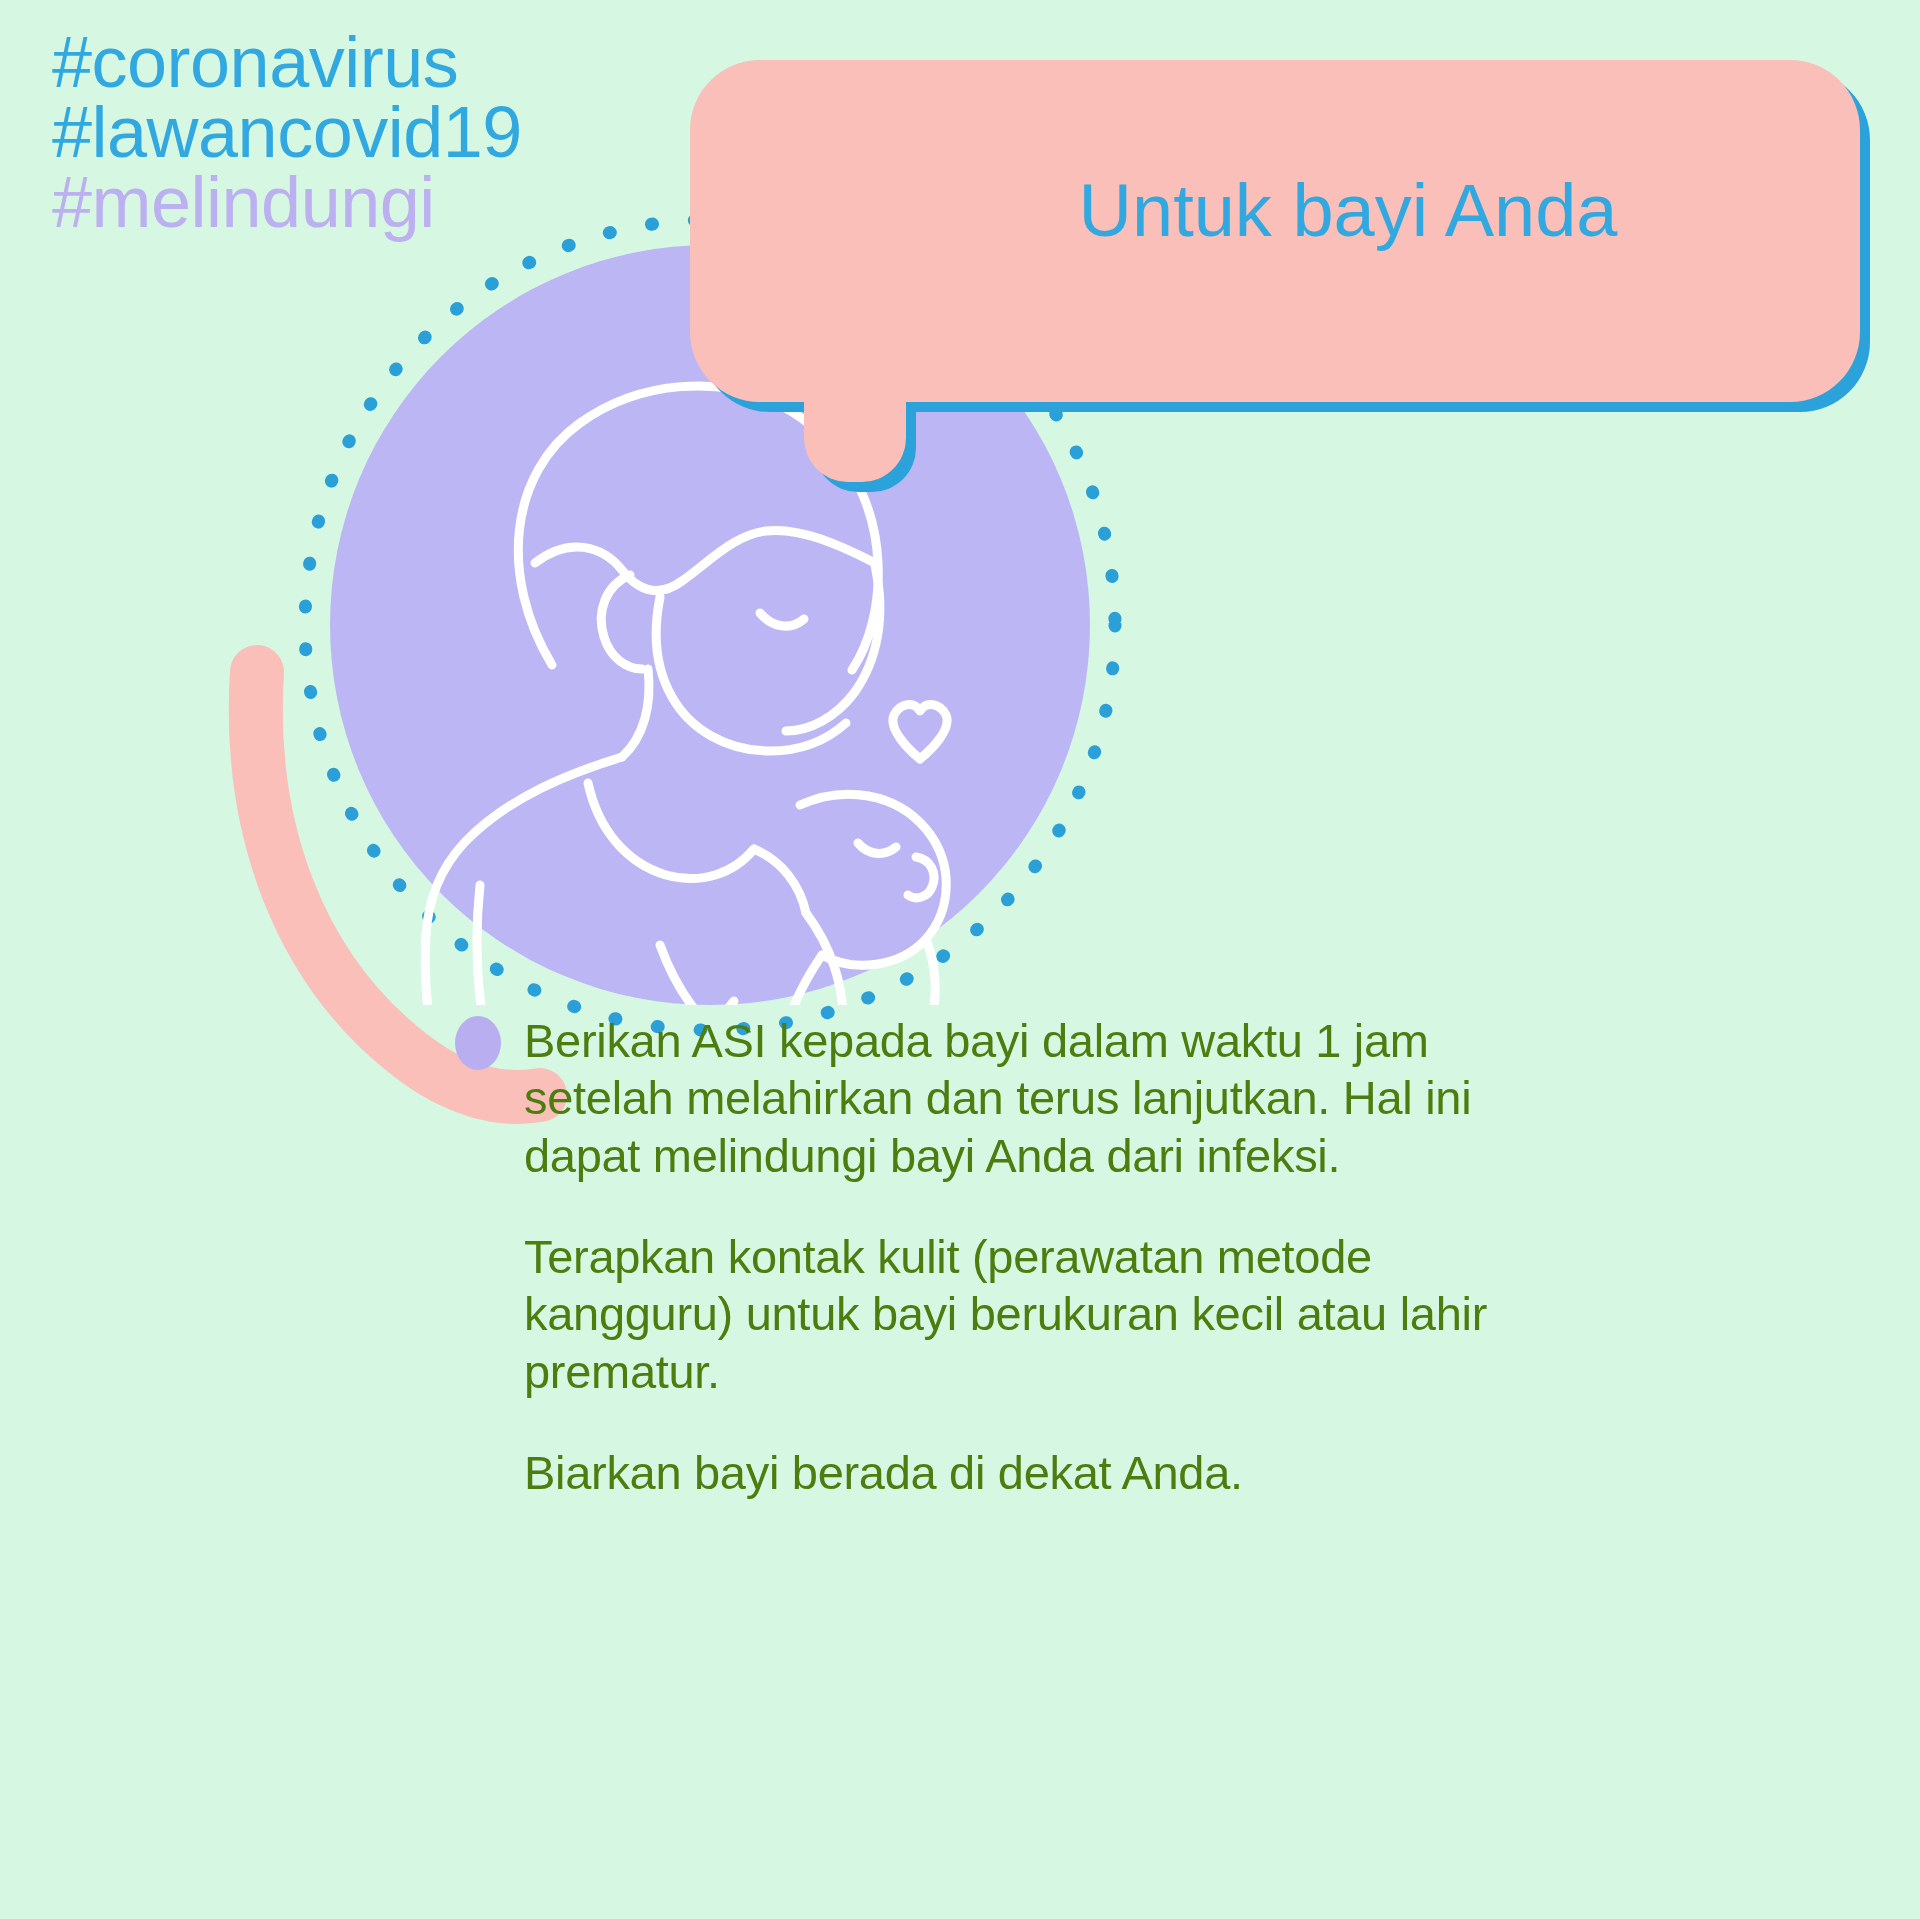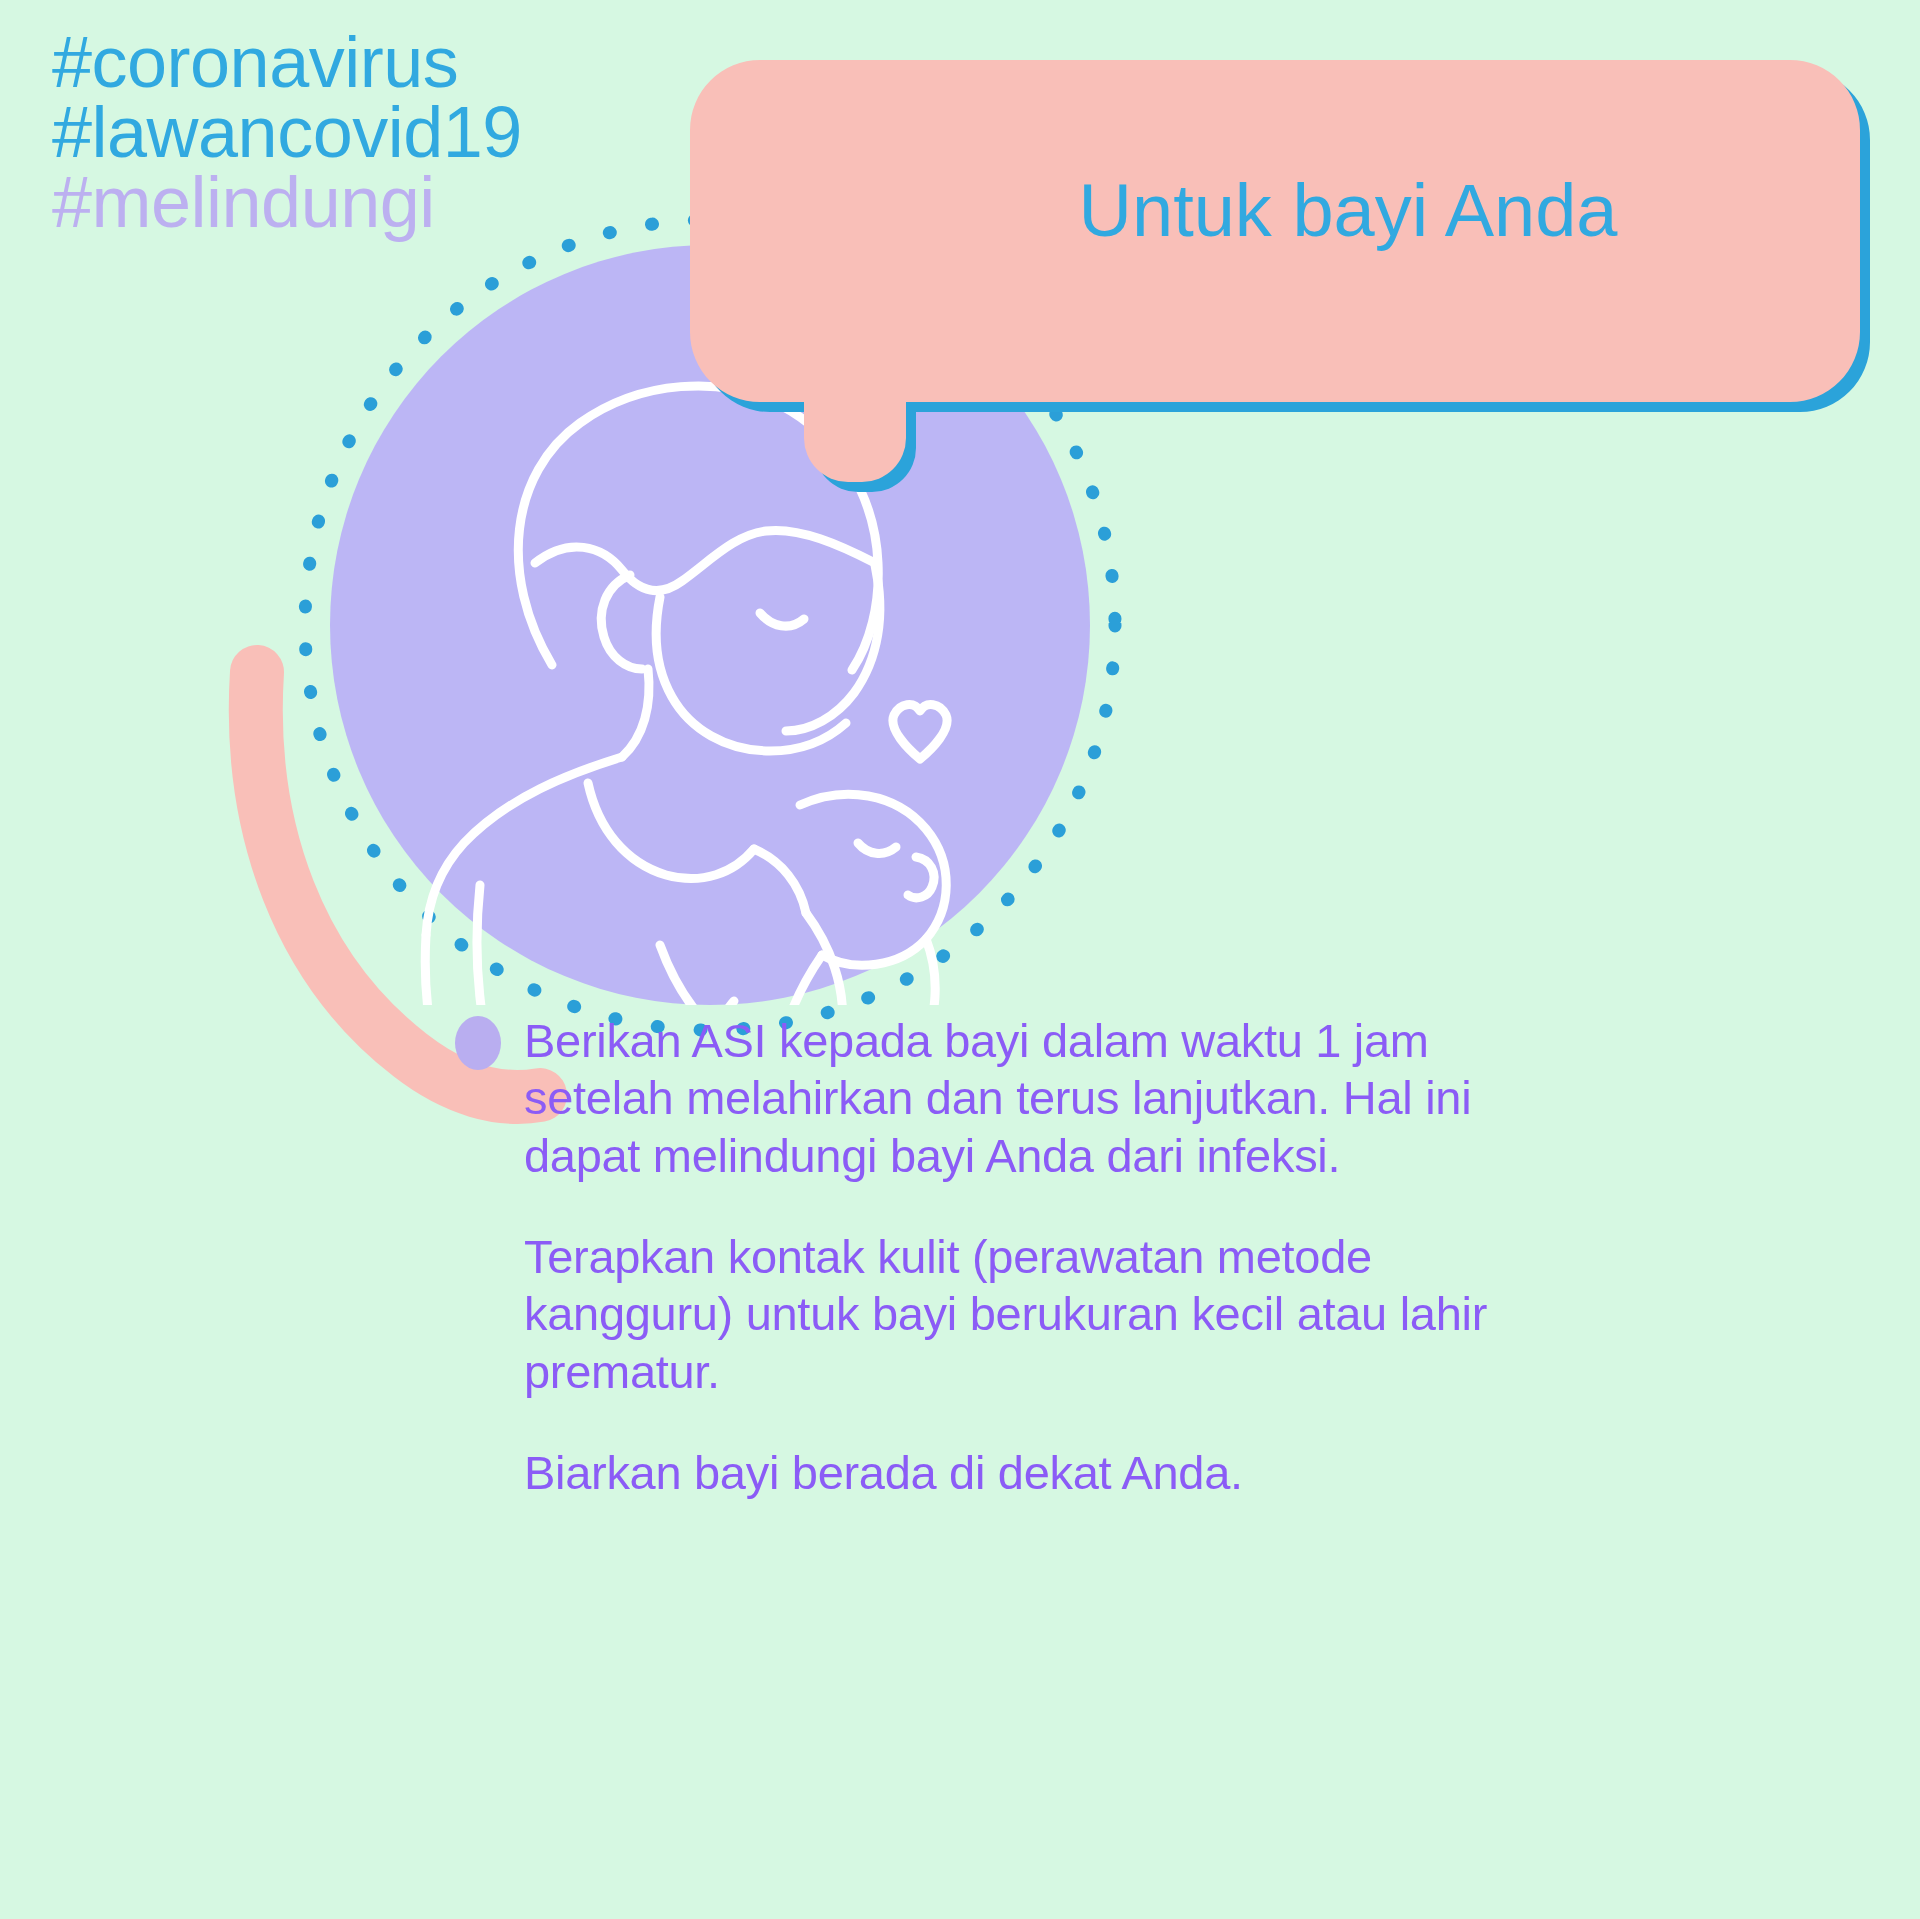--- a/index.html
+++ b/index.html
@@ -64,21 +64,21 @@
   .bullet-dot{
     position:absolute;left:455px;top:1016px;
     width:46px;height:54px;
     background:#b9aef0;
     border-radius:50%;
   }
 
   
   .body-copy{
     position:absolute;left:524px;top:1012px;width:1000px;
-    color:#8b5cf6;
+    color:#4d7c0f;
   }
   .body-copy p{
     margin:0 0 44px 0;
     font-size:47px;
     line-height:1.22;
     font-stretch:condensed;
     letter-spacing:-0.3px;
   }
   .body-copy p:last-child{margin-bottom:0;}
 </style>

